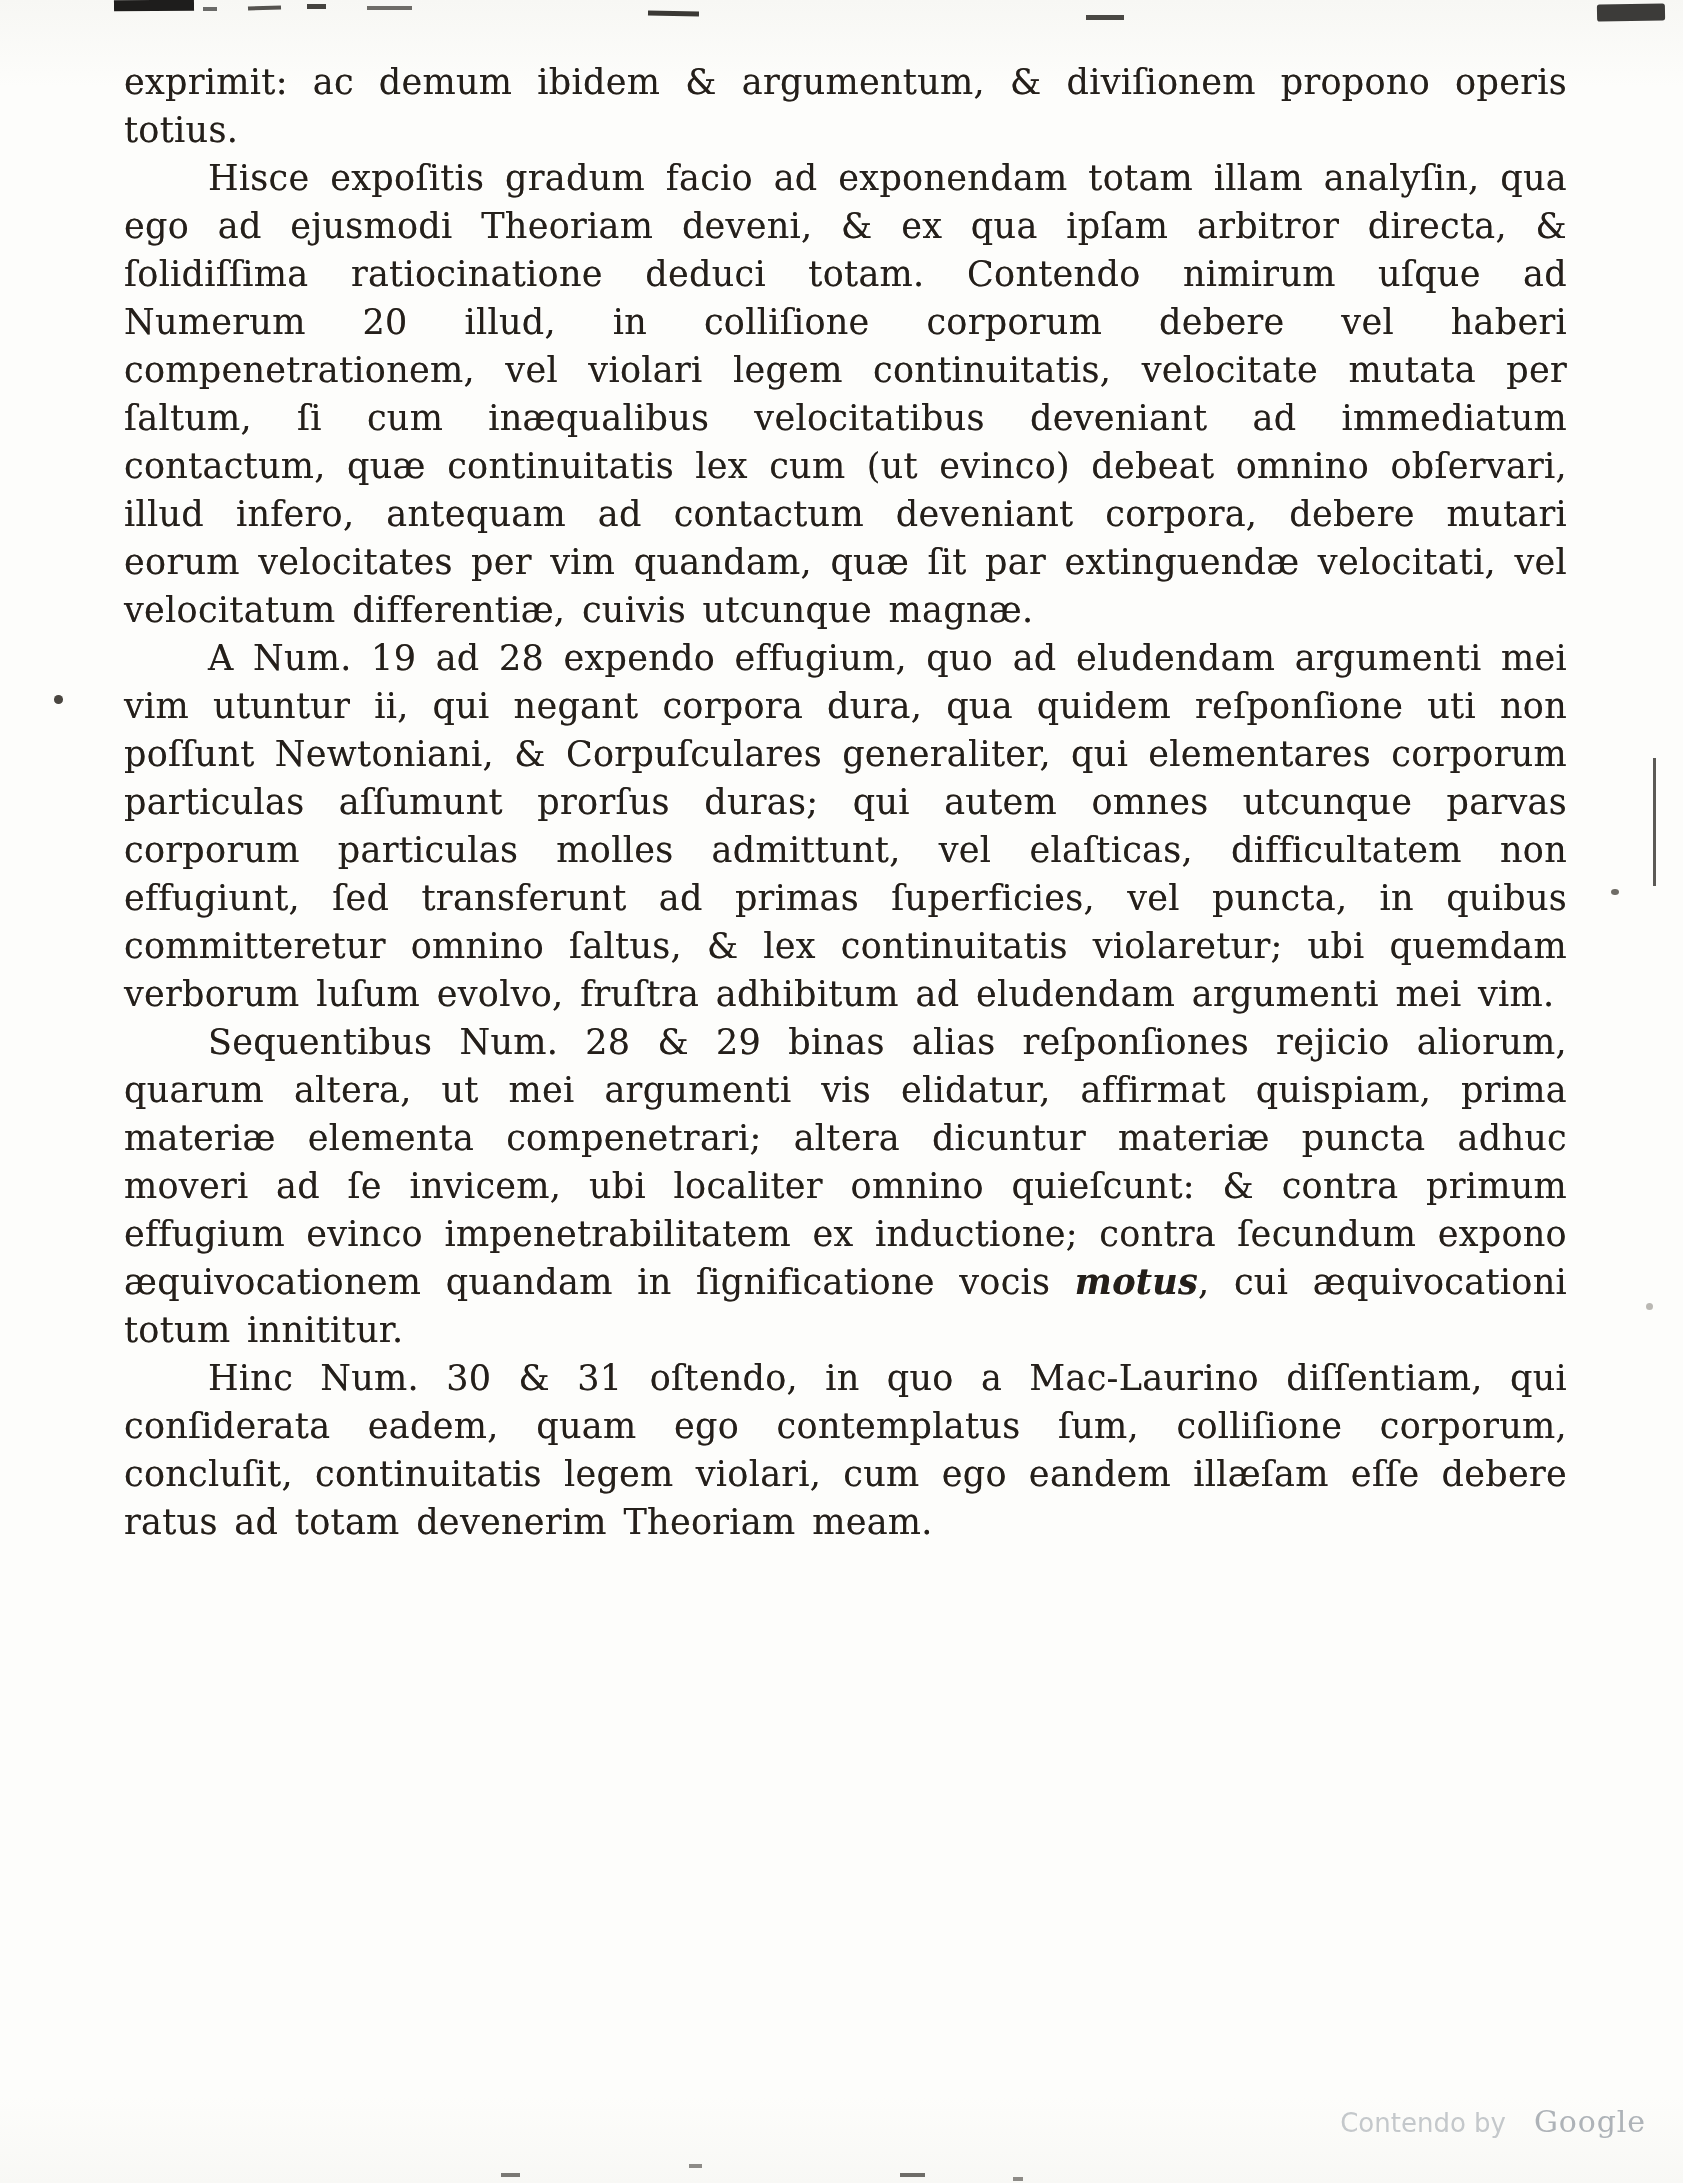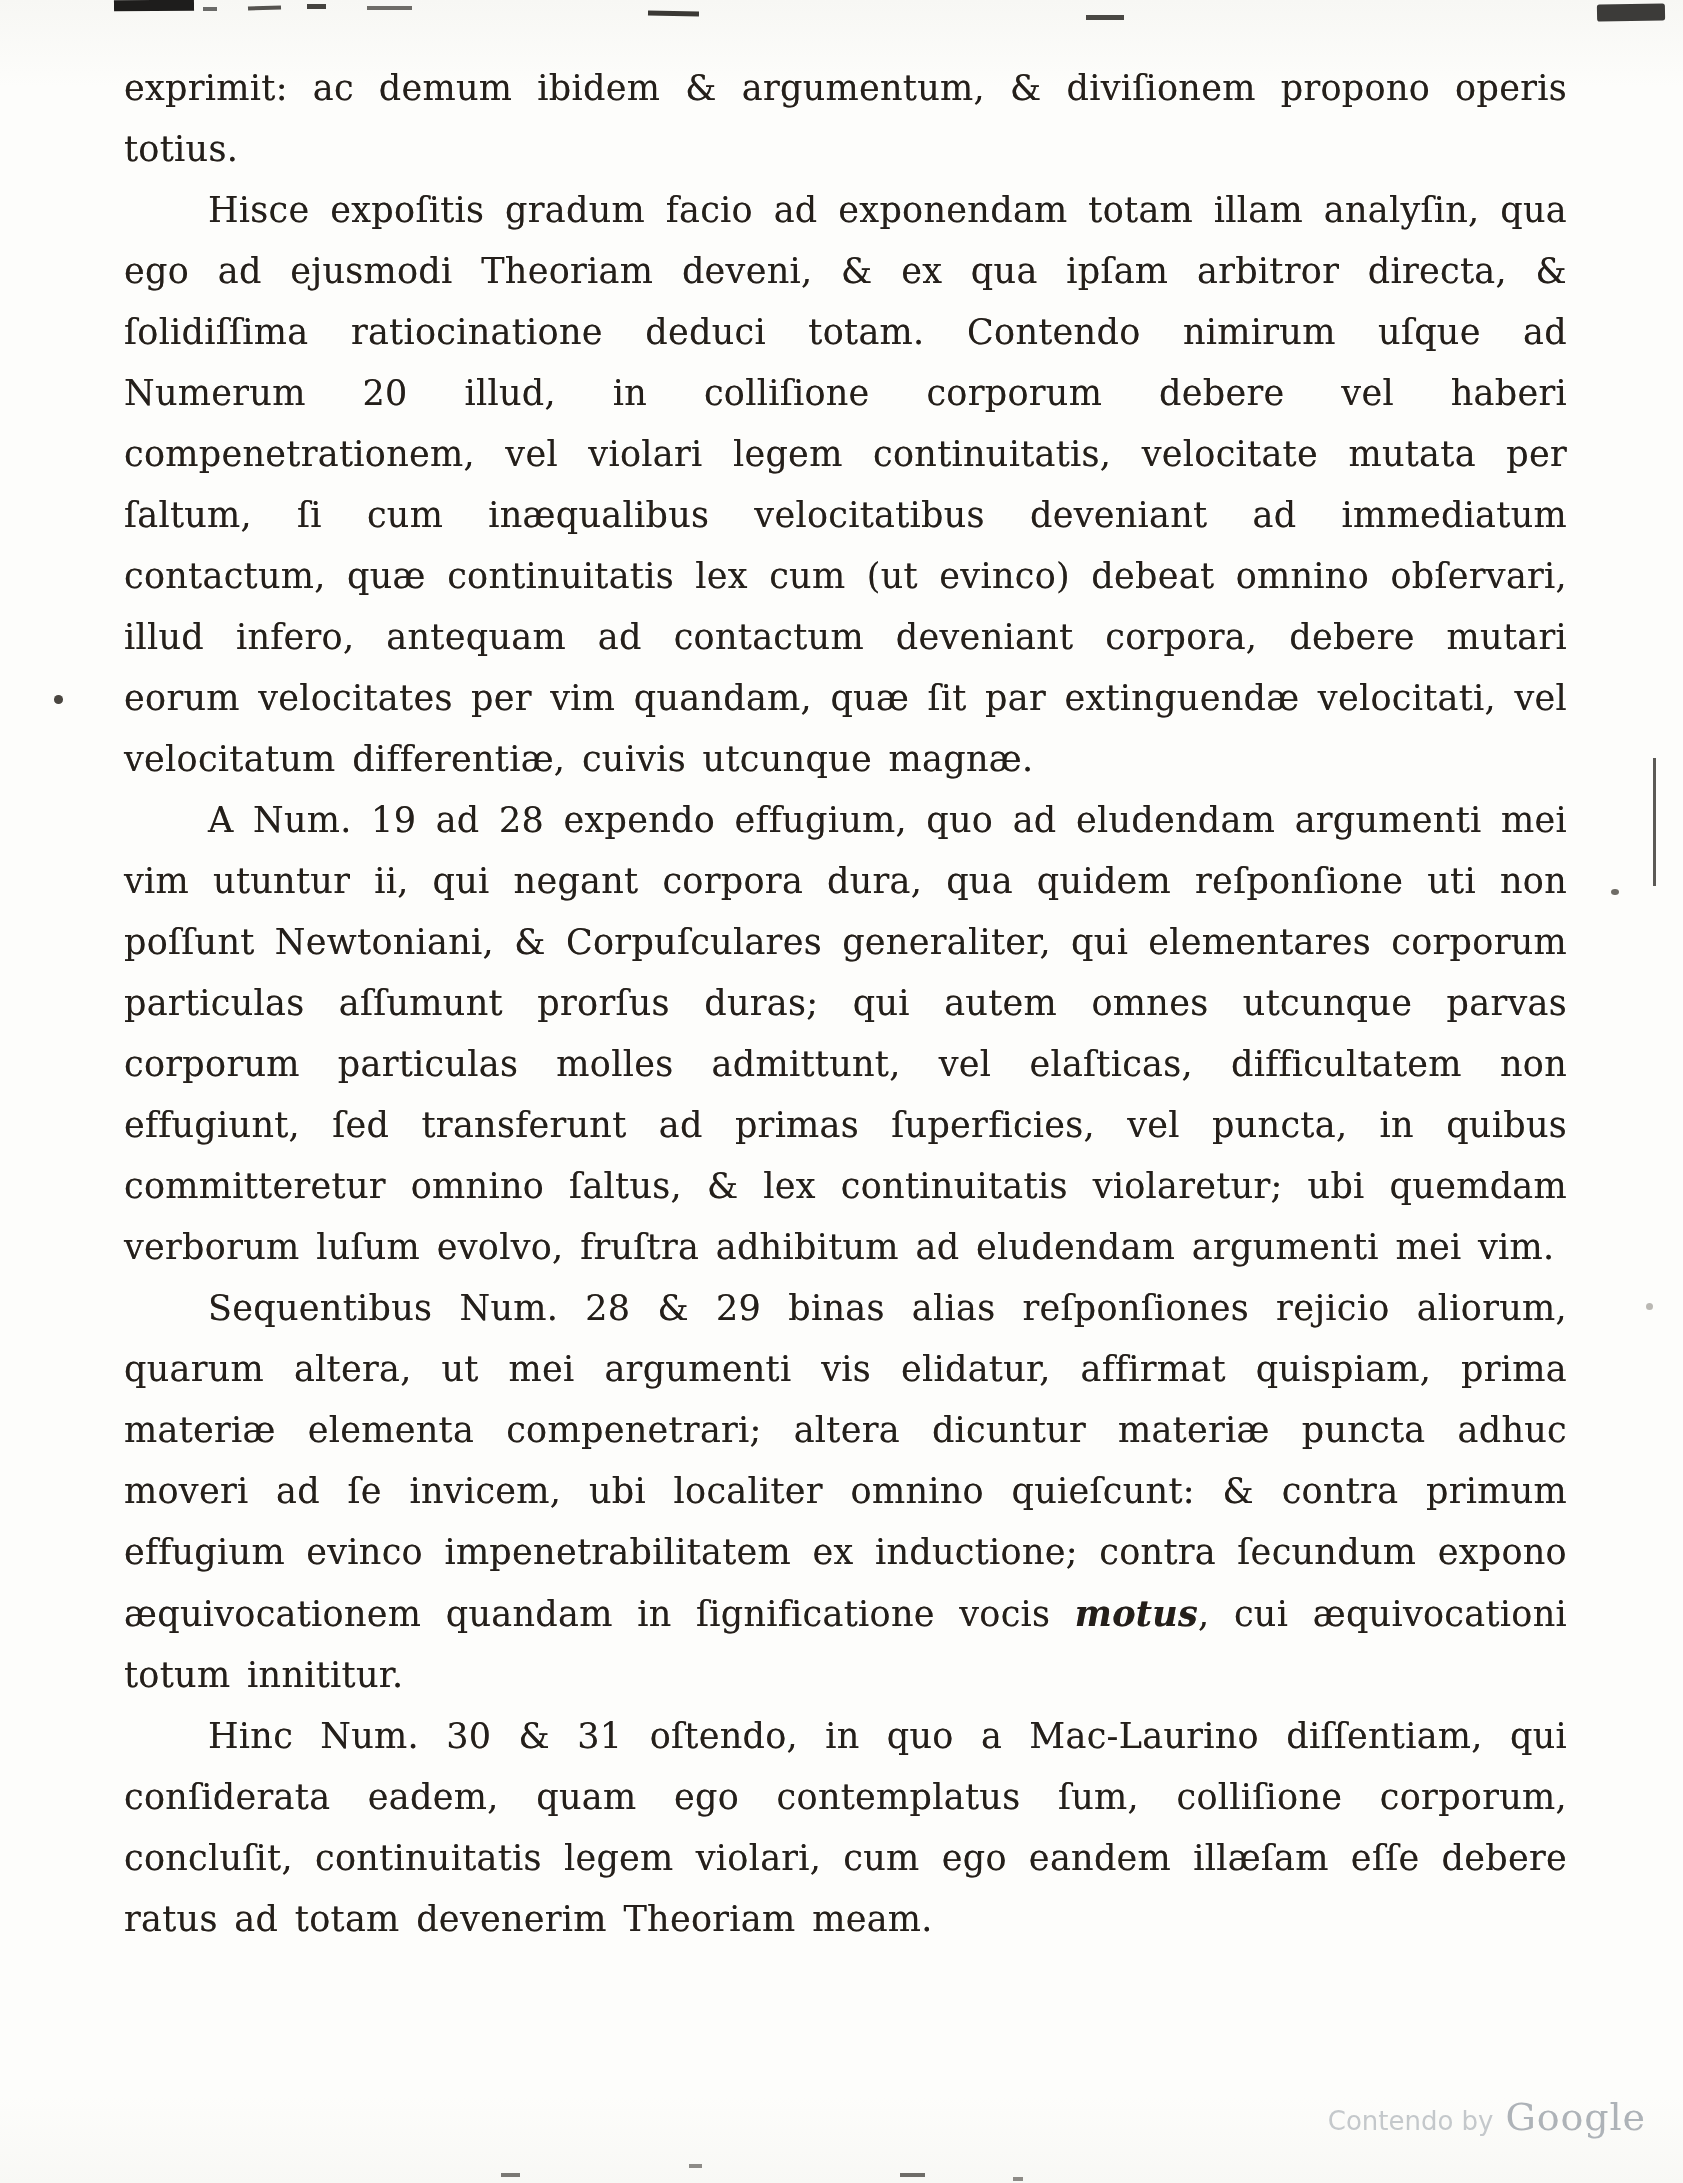--- a/index.html
+++ b/index.html
@@ -15,21 +15,21 @@
     height: 2184px;
     overflow: hidden;
     background: linear-gradient(180deg, #f7f7f4 0%, #fdfdfb 4%, #fdfdfb 96%, #f8f8f5 100%);
   }
   .text-block {
     position: absolute;
     left: 124px;
     top: 58px;
     width: 1443px;
     font-size: 35px;
-    line-height: 61px;
+    line-height: 48px;
     letter-spacing: 0.3px;
     word-spacing: 5.2px;
     color: #241f1a;
     text-align: justify;
     text-shadow: 0 0 0.6px rgba(35, 28, 20, 0.55);
   }
   .para {
     margin: 0;
     text-indent: 84px;
   }
@@ -49,23 +49,23 @@
     position: absolute;
     right: 37px;
     bottom: 45px;
     font-family: "DejaVu Sans", "Liberation Sans", sans-serif;
     font-size: 26px;
     color: #c4c8cb;
     white-space: nowrap;
   }
   .wm-brand {
     font-family: "DejaVu Serif", "Liberation Serif", serif;
-    font-size: 38px;
+    font-size: 30px;
     color: #aeb3b8;
-    margin-left: 12px;
+    margin-left: 28px;
     letter-spacing: 0.9px;
   }
   
   .artifact { position: absolute; background: #333; }
   .a-top-bar    { left: 114px;  top: 0;      width: 80px;  height: 11.4px; background: #1e1d1c; transform: rotate(-0.5deg); }
   .a-dash-1     { left: 203px;  top: 7px;    width: 14px;  height: 3.5px;  background: #6a6a68; }
   .a-dash-2     { left: 248px;  top: 6.1px;    width: 33px;  height: 3.5px;  background: #55534f; transform: rotate(-2deg); }
   .a-dash-3     { left: 307px;  top: 4.4px;    width: 19px;  height: 4.4px;  background: #45433f; }
   .a-dash-4     { left: 367px;  top: 6.1px;    width: 45px;  height: 3.5px;  background: #6e6c68; }
   .a-dash-5     { left: 648px;  top: 10.5px;   width: 51px;  height: 5.2px;  background: #3b3935; transform: rotate(1deg); }

